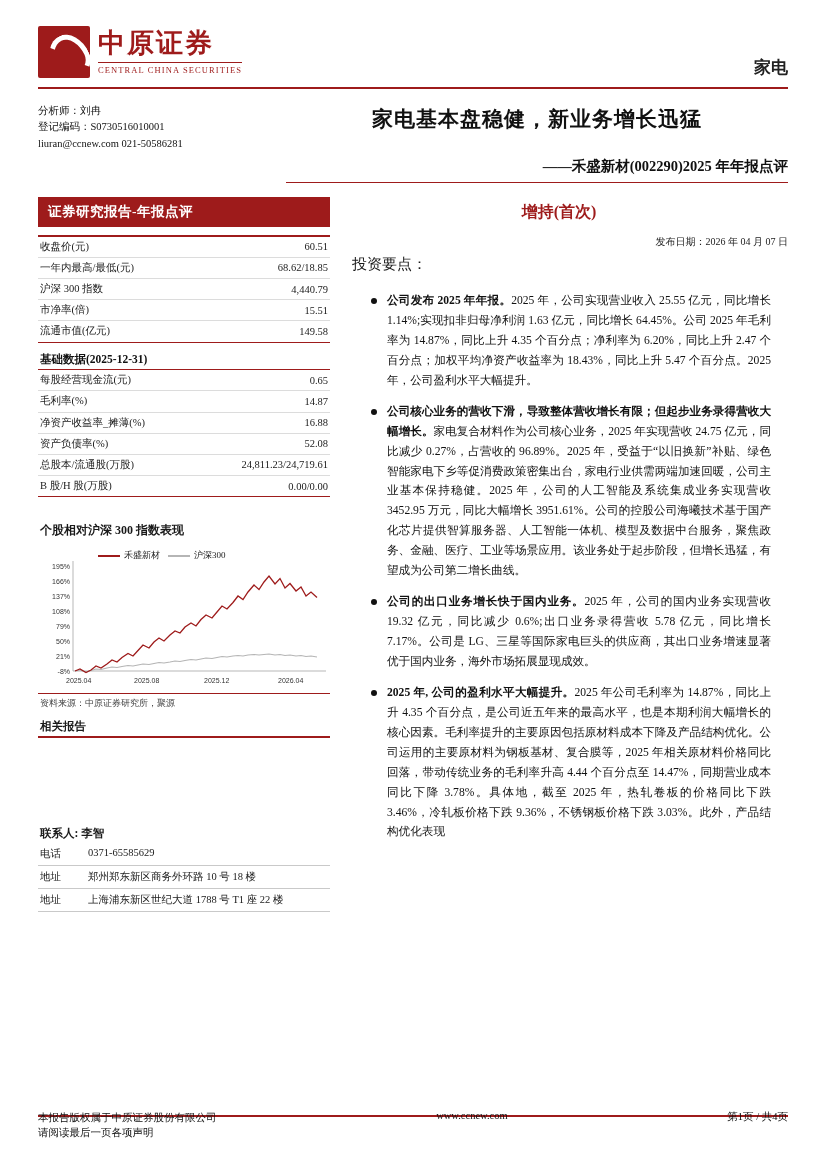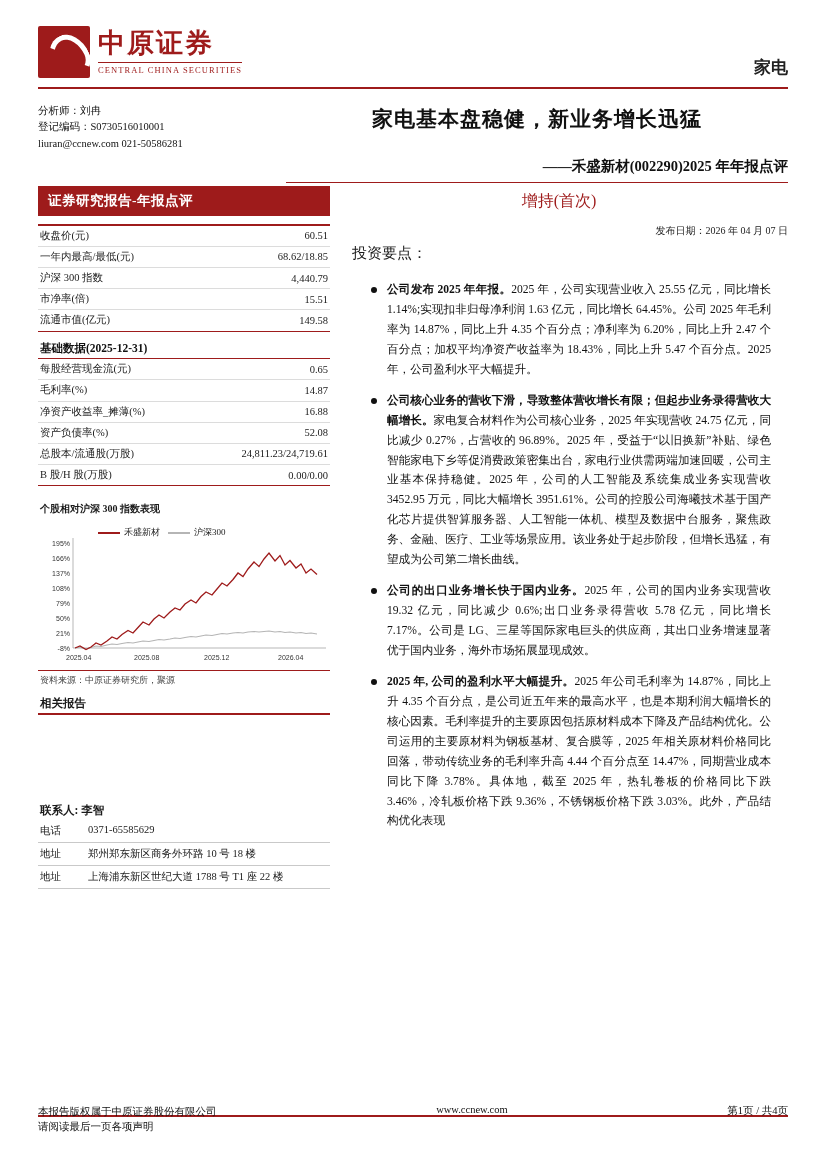--- a/index.html
+++ b/index.html
@@ -34,41 +34,41 @@
   .analyst{position:absolute;left:38px;top:103px;width:240px;font-size:10.5px;line-height:1.55;color:#111;}
   .analyst div{white-space:nowrap;}
 
   
   .title-area{margin-left:248px;padding-top:16px;}
   .doc-title{font-size:21px;font-weight:bold;text-align:center;letter-spacing:1px;color:#111;}
   .doc-sub{font-size:14.5px;font-weight:bold;text-align:right;margin-top:24px;color:#111;}
   .sub-rule{height:1px;background:#9e1b1b;margin-top:6px;}
 
   
-  .banner{display:flex;margin-top:3px;height:30px;}
+  .banner{display:flex;margin-top:14px;height:30px;}
   .banner-left{background:#9e1b1b;color:#fff;font-size:13.5px;font-weight:bold;
     width:292px;display:flex;align-items:center;padding-left:10px;box-sizing:border-box;letter-spacing:.5px;}
   .banner-right{flex:1;display:flex;align-items:center;justify-content:center;
-    font-size:16px;font-weight:normal;color:#9e1b1b;}
+    font-size:16px;font-weight:bold;color:#9e1b1b;}
 
   
   .cols{display:flex;margin-top:8px;}
   .col-left{width:292px;}
   .col-right{flex:1;padding-left:22px;}
 
   .sec-title{font-size:11.5px;font-weight:bold;color:#111;padding:3px 0 2px 2px;}
   .sec-rule{height:1.6px;background:#9e1b1b;}
 
   table.kv{width:100%;border-collapse:collapse;font-size:10.5px;}
   table.kv td{padding:3.1px 2px;border-bottom:1px solid #dcdcdc;}
   table.kv td.v{text-align:right;}
   table.kv tr:last-child td{border-bottom:1px solid #9e1b1b;}
 
   
-  .chart-title{font-size:10px;font-weight:bold;margin-top:16px;padding-left:2px;}
+  .chart-title{font-size:12px;font-weight:bold;margin-top:25px;padding-left:2px;}
   .chart-box{position:relative;height:150px;margin-top:4px;border-bottom:1px solid #9e1b1b;}
   .chart-src{font-size:9px;color:#444;margin-top:3px;padding-left:2px;}
   .legend{position:absolute;left:60px;top:6px;display:flex;gap:8px;font-size:9px;align-items:center;}
   .legend i{display:inline-block;width:22px;height:2px;vertical-align:middle;margin-right:4px;}
 
   
   .rel-title{font-size:11.5px;font-weight:bold;margin-top:9px;padding-left:2px;}
   .rel-rule{height:1.6px;background:#9e1b1b;margin-top:2px;}
   .rel-space{height:88px;}
 
@@ -82,21 +82,21 @@
   .points-hd{font-size:15px;font-weight:normal;margin-bottom:6px;}
   ul.points{list-style:none;margin:17px;padding:0;}
   ul.points>li{position:relative;padding-left:18px;margin-bottom:11px;
     font-size:11.6px;line-height:1.72;text-align:justify;color:#111;}
   ul.points>li:before{content:"";position:absolute;left:2px;top:7px;width:6px;height:6px;
     background:#111;border-radius:50%;}
   ul.points b{font-weight:bold;}
 
   
   .foot-rule{position:absolute;left:38px;right:38px;bottom:52px;height:1.6px;background:#9e1b1b;}
-  .footer{position:absolute;left:38px;right:38px;bottom:34px;display:flex;
+  .footer{position:absolute;left:38px;right:38px;bottom:28px;display:flex;
     justify-content:space-between;font-size:10.5px;color:#111;}
   .footer .mid{color:#111;}
   .foot-left div{line-height:1.5;}
 </style>
 </head>
 <body>
 
 <div class="page">
 
   <div class="hdr">

